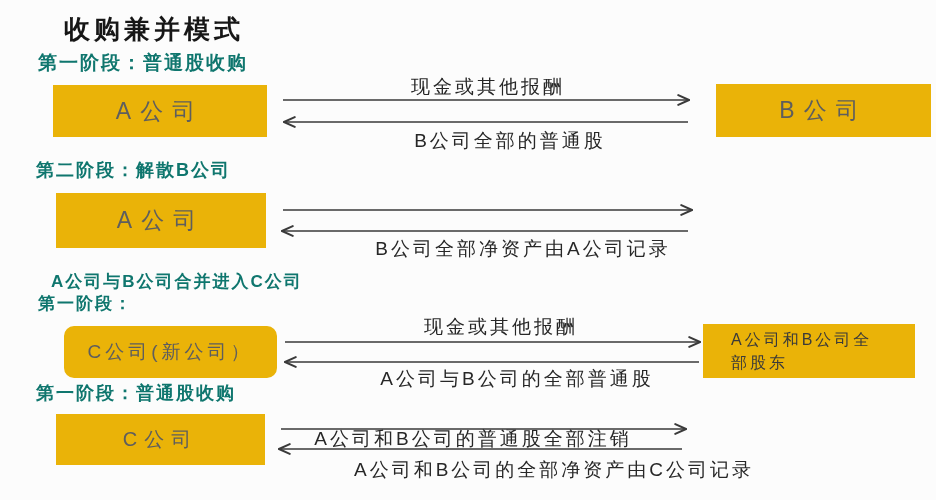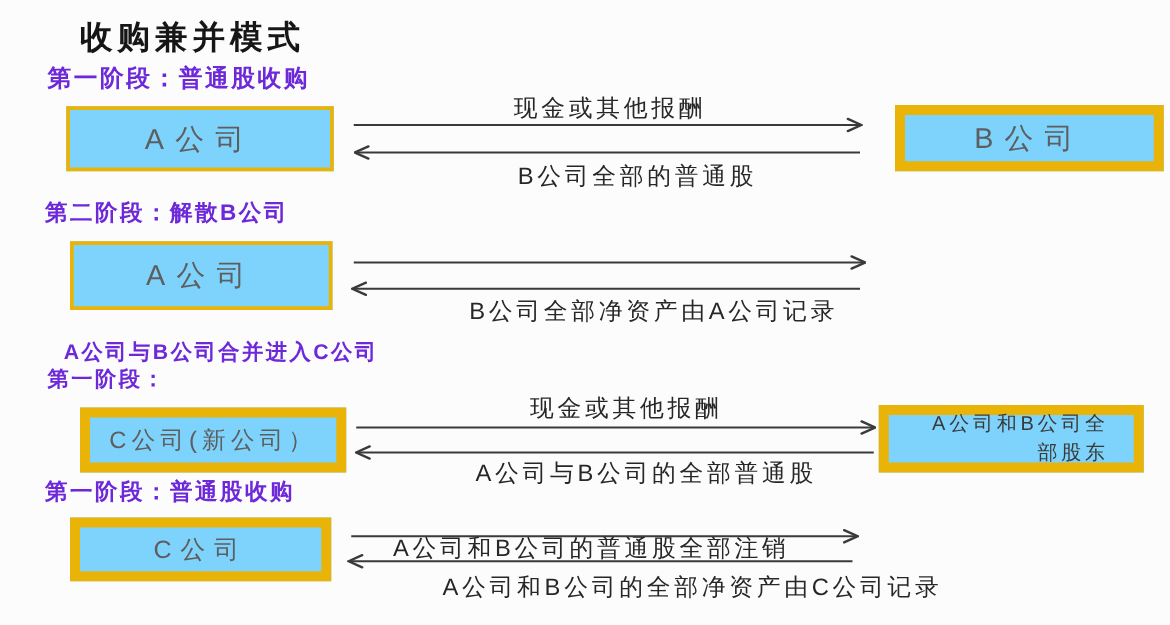--- a/index.html
+++ b/index.html
@@ -17,31 +17,31 @@
   .abs { position: absolute; text-align: right; }
   .title {
     font-size: 26px;
     font-weight: bold;
     color: #161616;
     letter-spacing: 4px;
     white-space: nowrap;
   }
   .hdr {
     font-weight: bold;
-    color: #6d28d9;
+    color: #0f766e;
     letter-spacing: 2px;
     white-space: nowrap;
   }
   .box {
     border: 8px solid #eab308;
-    background: #7dd3fc;
+    background: #eab308;
     display: flex;
     align-items: center;
     justify-content: center;
-    text-align: right;
+    text-align: left;
     color: #5e5e5e;
     box-sizing: border-box;
   }
   .box.thick { border-width: 3px; }
   .lbl {
     font-size: 19px;
     color: #272727;
     letter-spacing: 3px;
     white-space: nowrap;
     transform: translateX(-50%);
@@ -71,21 +71,21 @@
 
   <div class="abs hdr" style="left:36px; top:158px; font-size:18px;">第二阶段：解散B公司</div>
 
   <div class="abs box thick" style="left:56px; top:193px; width:210px; height:55px; font-size:23px; letter-spacing:9px;">A公司</div>
 
   <div class="abs lbl" style="left:523px; top:236px;">B公司全部净资产由A公司记录</div>
 
   <div class="abs hdr" style="left:51px; top:270px; font-size:17px;">A公司与B公司合并进入C公司</div>
   <div class="abs hdr" style="left:38px; top:292px; font-size:17px;">第一阶段：</div>
 
-  <div class="abs box" style="left:64px; top:326px; width:213px; height:52px; font-size:19px; letter-spacing:4px;">C公司(新公司）</div>
+  <div class="abs box" style="left:64px; top:326px; width:213px; height:52px; font-size:19px; letter-spacing:4px;border-radius:10px;">C公司(新公司）</div>
 
   <div class="abs box" style="left:703px; top:324px; width:212px; height:54px; font-size:16px; letter-spacing:3px; line-height:1.45; padding:0 20px; color:#3a3a3a;">A公司和B公司全部股东</div>
 
   <div class="abs lbl" style="left:501px; top:314px;">现金或其他报酬</div>
   <div class="abs lbl" style="left:517px; top:366px;">A公司与B公司的全部普通股</div>
 
   <div class="abs hdr" style="left:36px; top:381px; font-size:18px;">第一阶段：普通股收购</div>
 
   <div class="abs box" style="left:56px; top:414px; width:209px; height:51px; font-size:20px; letter-spacing:7px;">C公司</div>
 

